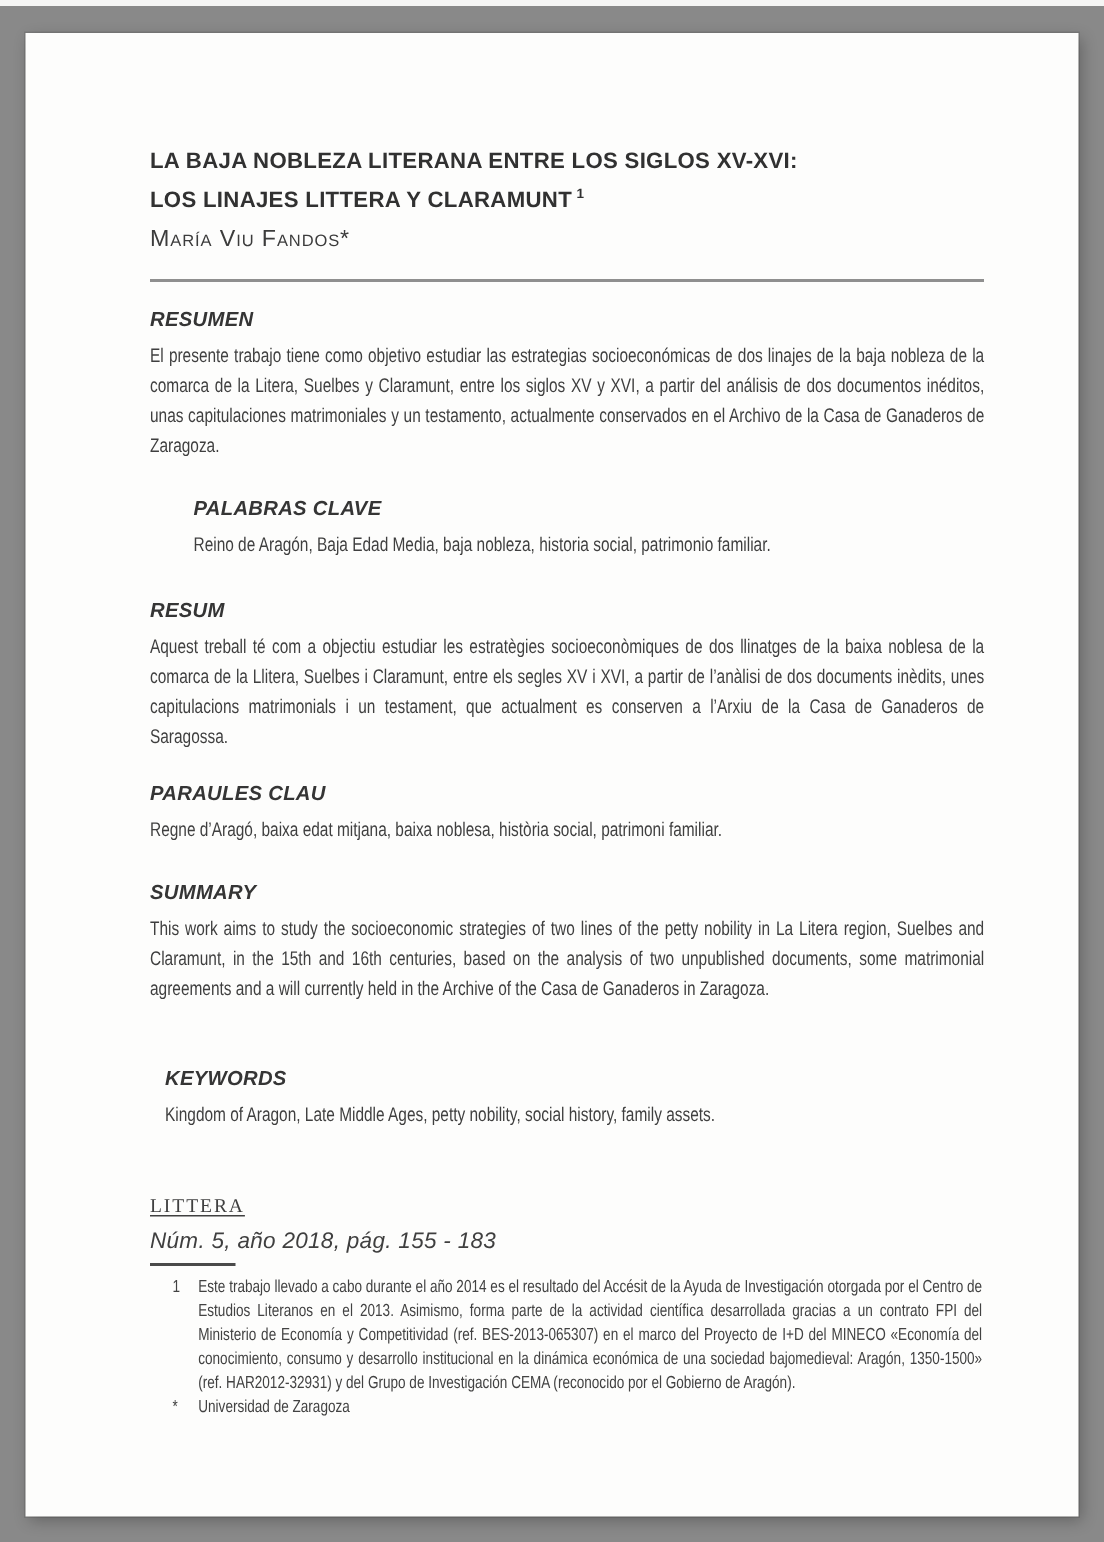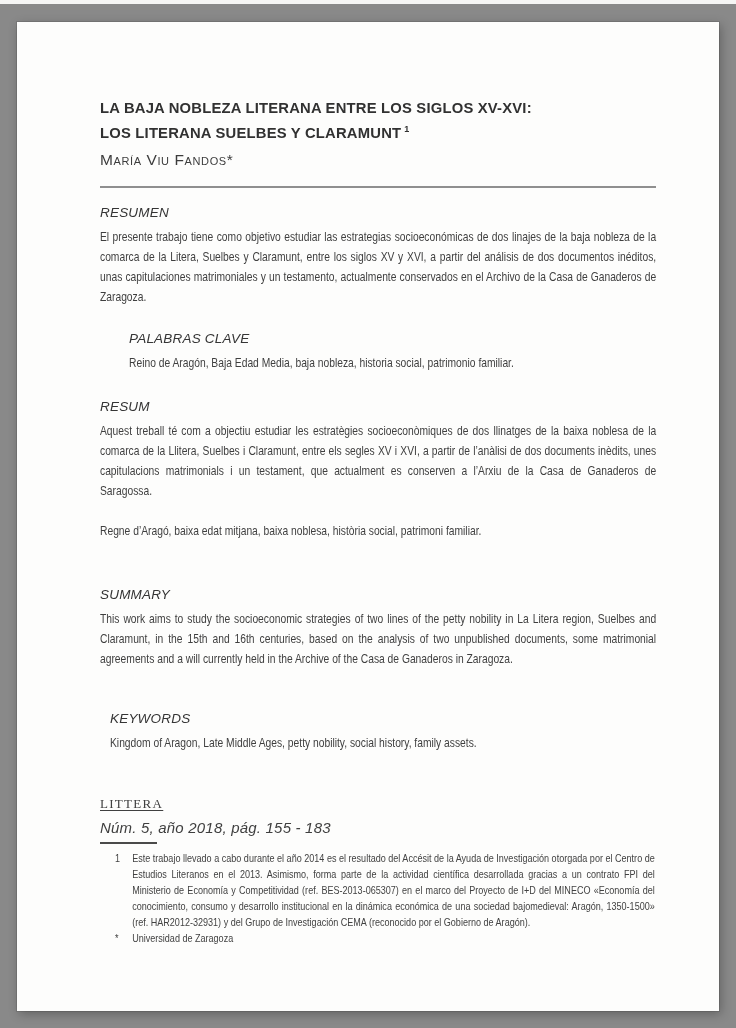--- a/index.html
+++ b/index.html
@@ -67,21 +67,21 @@
   .section { position: absolute; left: 0; width: 556px; }
   .sec-0 { top: 183px; }
   .sec-1 { top: 309px; margin-left: 29px; }
   .sec-2 { top: 377px; }
   .sec-3 { top: 499px; }
   .sec-4 { top: 565px; }
   .sec-5 { top: 689px; margin-left: 10px; }
   .section h2 {
     margin: 0 0 6px 0;
     font-style: italic;
-    font-weight: normal;
+    font-weight: bold;
     font-size: 13.5px;
     line-height: 16px;
     letter-spacing: 0.2px;
     color: #353535;
   }
   .section p {
     margin: 0;
     font-size: 13.2px;
     line-height: 20px;
     text-align: justify;
@@ -134,21 +134,21 @@
 <body>
 
 <div class="scan-bg">
   <div class="scan-strip"></div>
 
   <div class="page">
     <div class="content">
 
       <div class="title">
         <div>LA BAJA NOBLEZA LITERANA ENTRE LOS SIGLOS XV-XVI:</div>
-        <div><span>LOS LITERANA SUELBES Y CLARAMUNT</span><sup>1</sup></div>
+        <div><span>LOS LINAJES LITTERA Y CLARAMUNT</span><sup>1</sup></div>
       </div>
 
       <div class="author">María Viu Fandos*</div>
 
       <div class="rule-main"></div>
 
       <div class="section sec-0">
         <h2>RESUMEN</h2>
         <p class="squish">El presente trabajo tiene como objetivo estudiar las estrategias socioeconómicas de dos linajes de la baja nobleza de la comarca de la Litera, Suelbes y Claramunt, entre los siglos XV y XVI, a partir del análisis de dos documentos inéditos, unas capitulaciones matrimoniales y un testamento, actualmente conservados en el Archivo de la Casa de Ganaderos de Zaragoza.</p>
       </div>
@@ -157,20 +157,21 @@
         <h2>PALABRAS CLAVE</h2>
         <p class="squish">Reino de Aragón, Baja Edad Media, baja nobleza, historia social, patrimonio familiar.</p>
       </div>
 
       <div class="section sec-2">
         <h2>RESUM</h2>
         <p class="squish">Aquest treball té com a objectiu estudiar les estratègies socioeconòmiques de dos llinatges de la baixa noblesa de la comarca de la Llitera, Suelbes i Claramunt, entre els segles XV i XVI, a partir de l’anàlisi de dos documents inèdits, unes capitulacions matrimonials i un testament, que actualment es conserven a l’Arxiu de la Casa de Ganaderos de Saragossa.</p>
       </div>
 
       <div class="section sec-3">
+        <h2>PARAULES CLAU</h2>
         <p class="squish">Regne d’Aragó, baixa edat mitjana, baixa noblesa, història social, patrimoni familiar.</p>
       </div>
 
       <div class="section sec-4">
         <h2>SUMMARY</h2>
         <p class="squish">This work aims to study the socioeconomic strategies of two lines of the petty nobility in La Litera region, Suelbes and Claramunt, in the 15th and 16th centuries, based on the analysis of two unpublished documents, some matrimonial agreements and a will currently held in the Archive of the Casa de Ganaderos in Zaragoza.</p>
       </div>
 
       <div class="section sec-5">
         <h2>KEYWORDS</h2>

